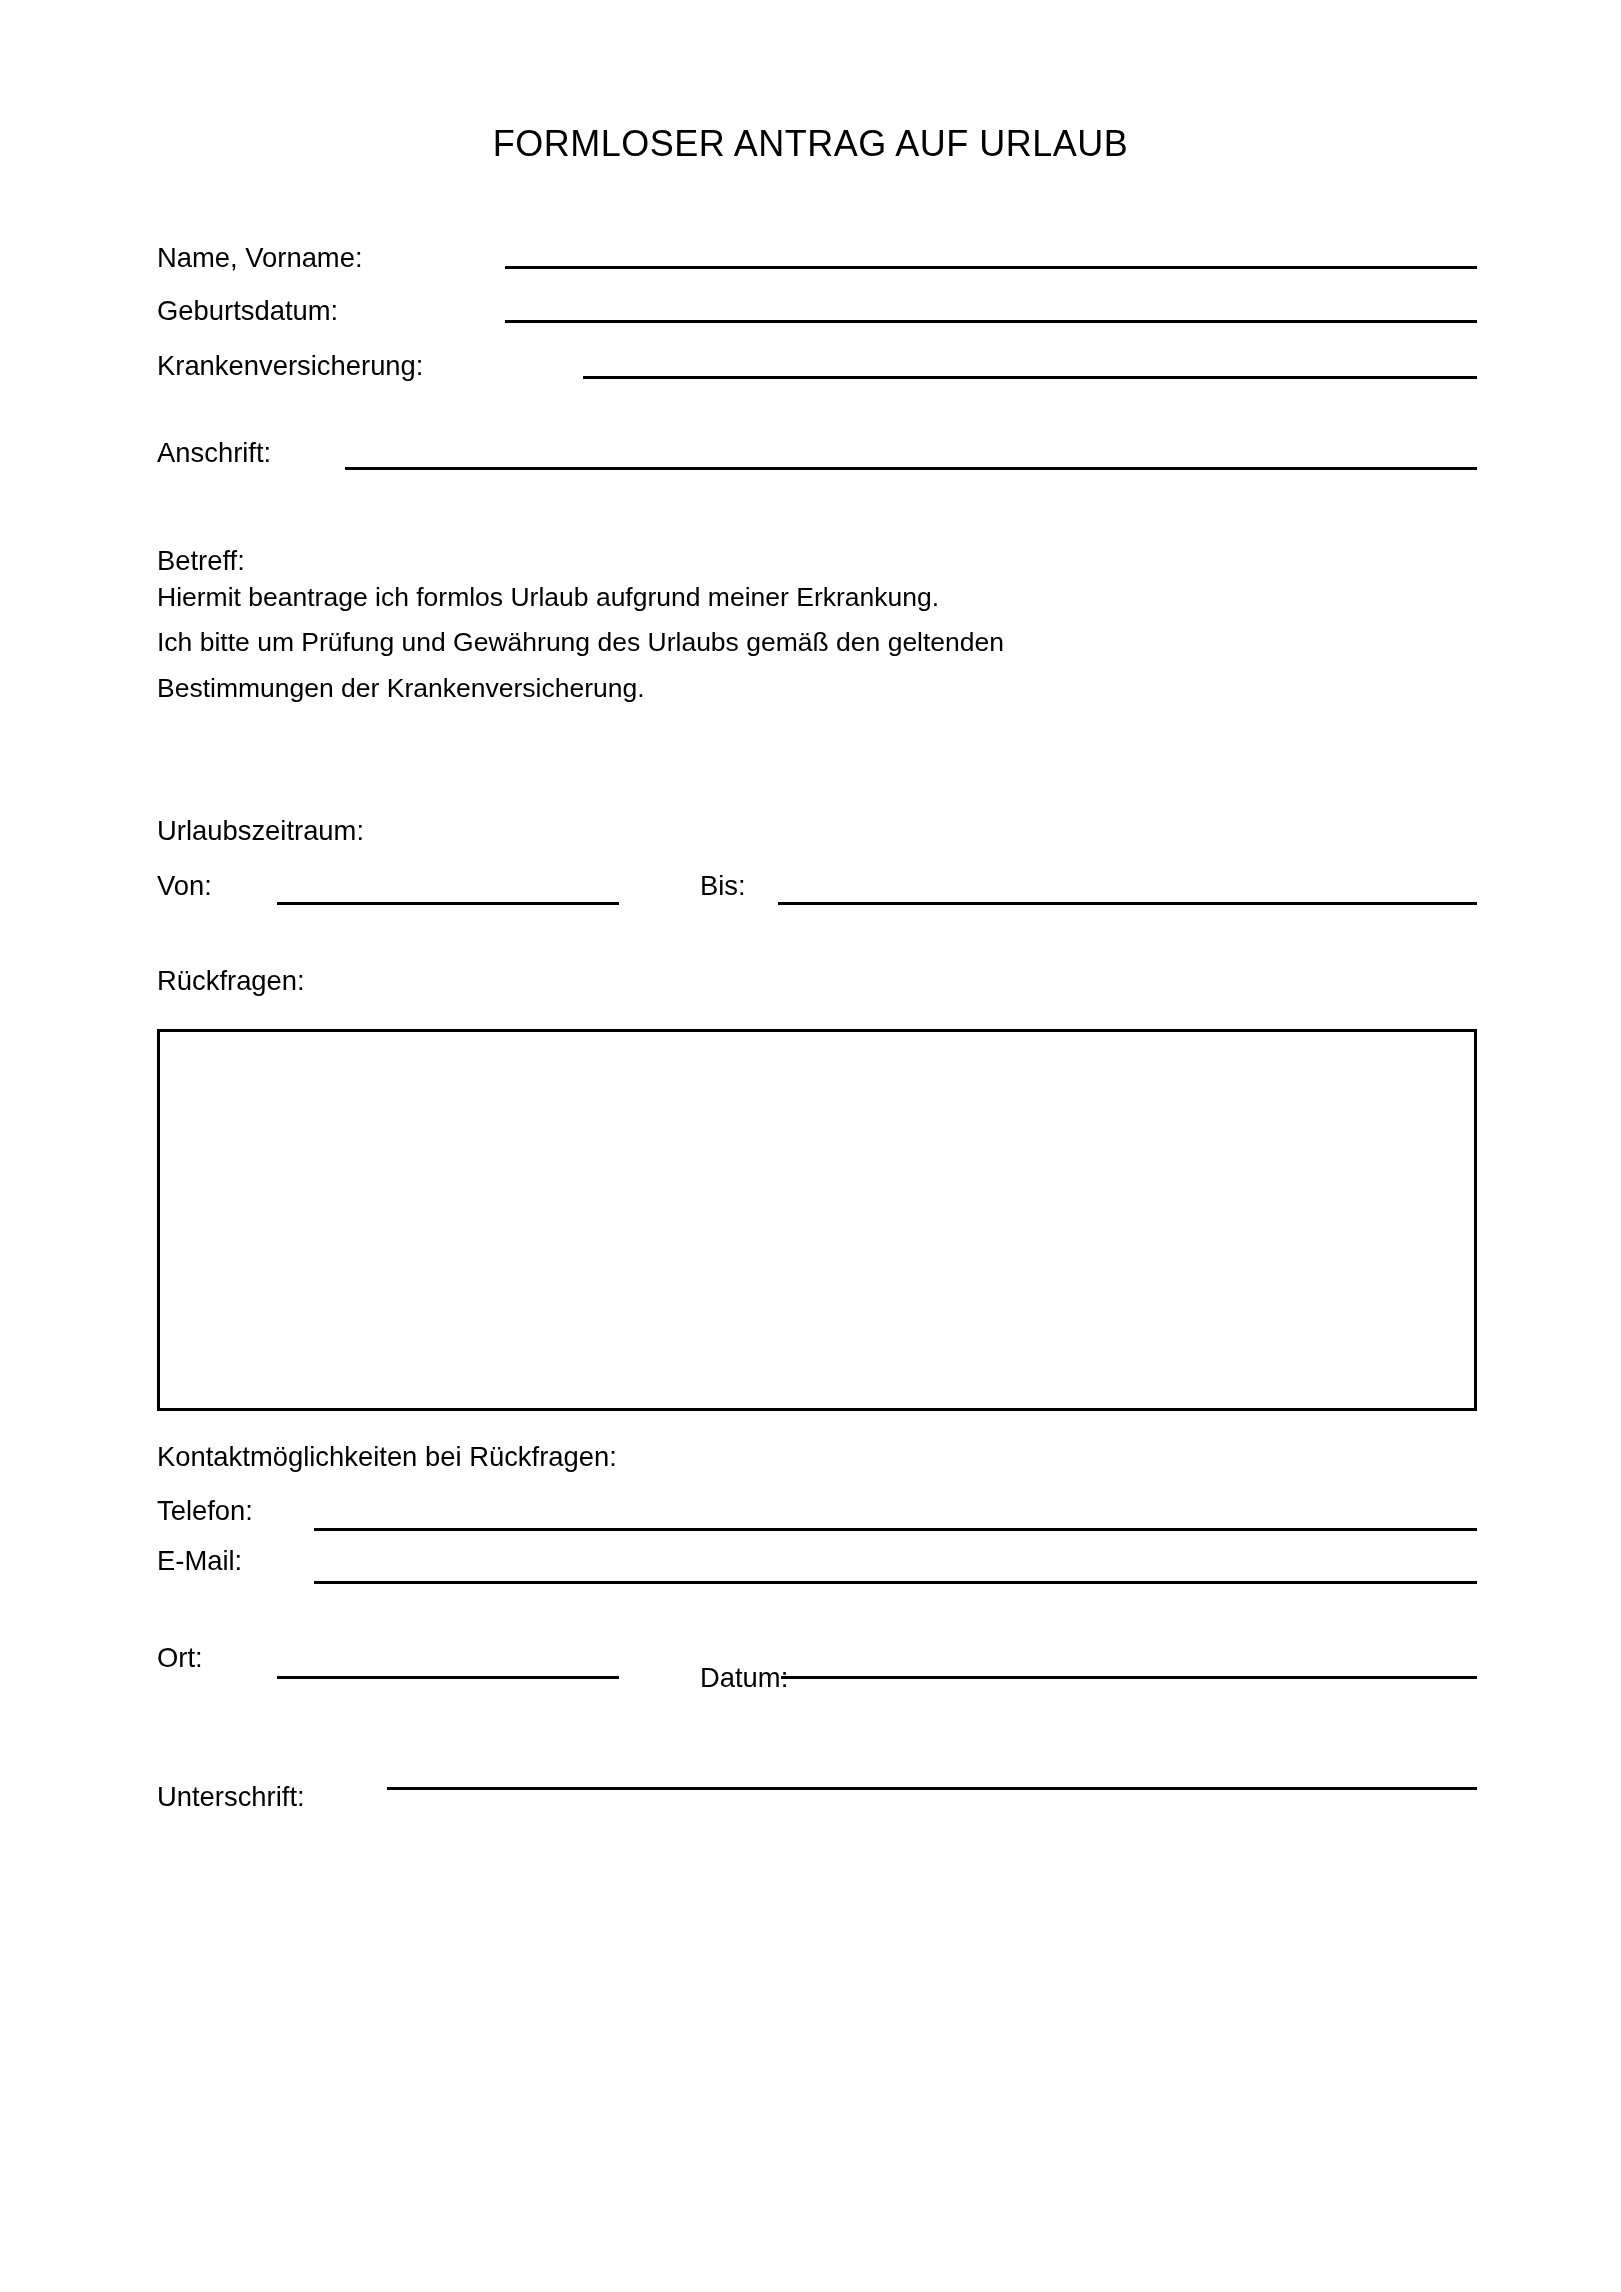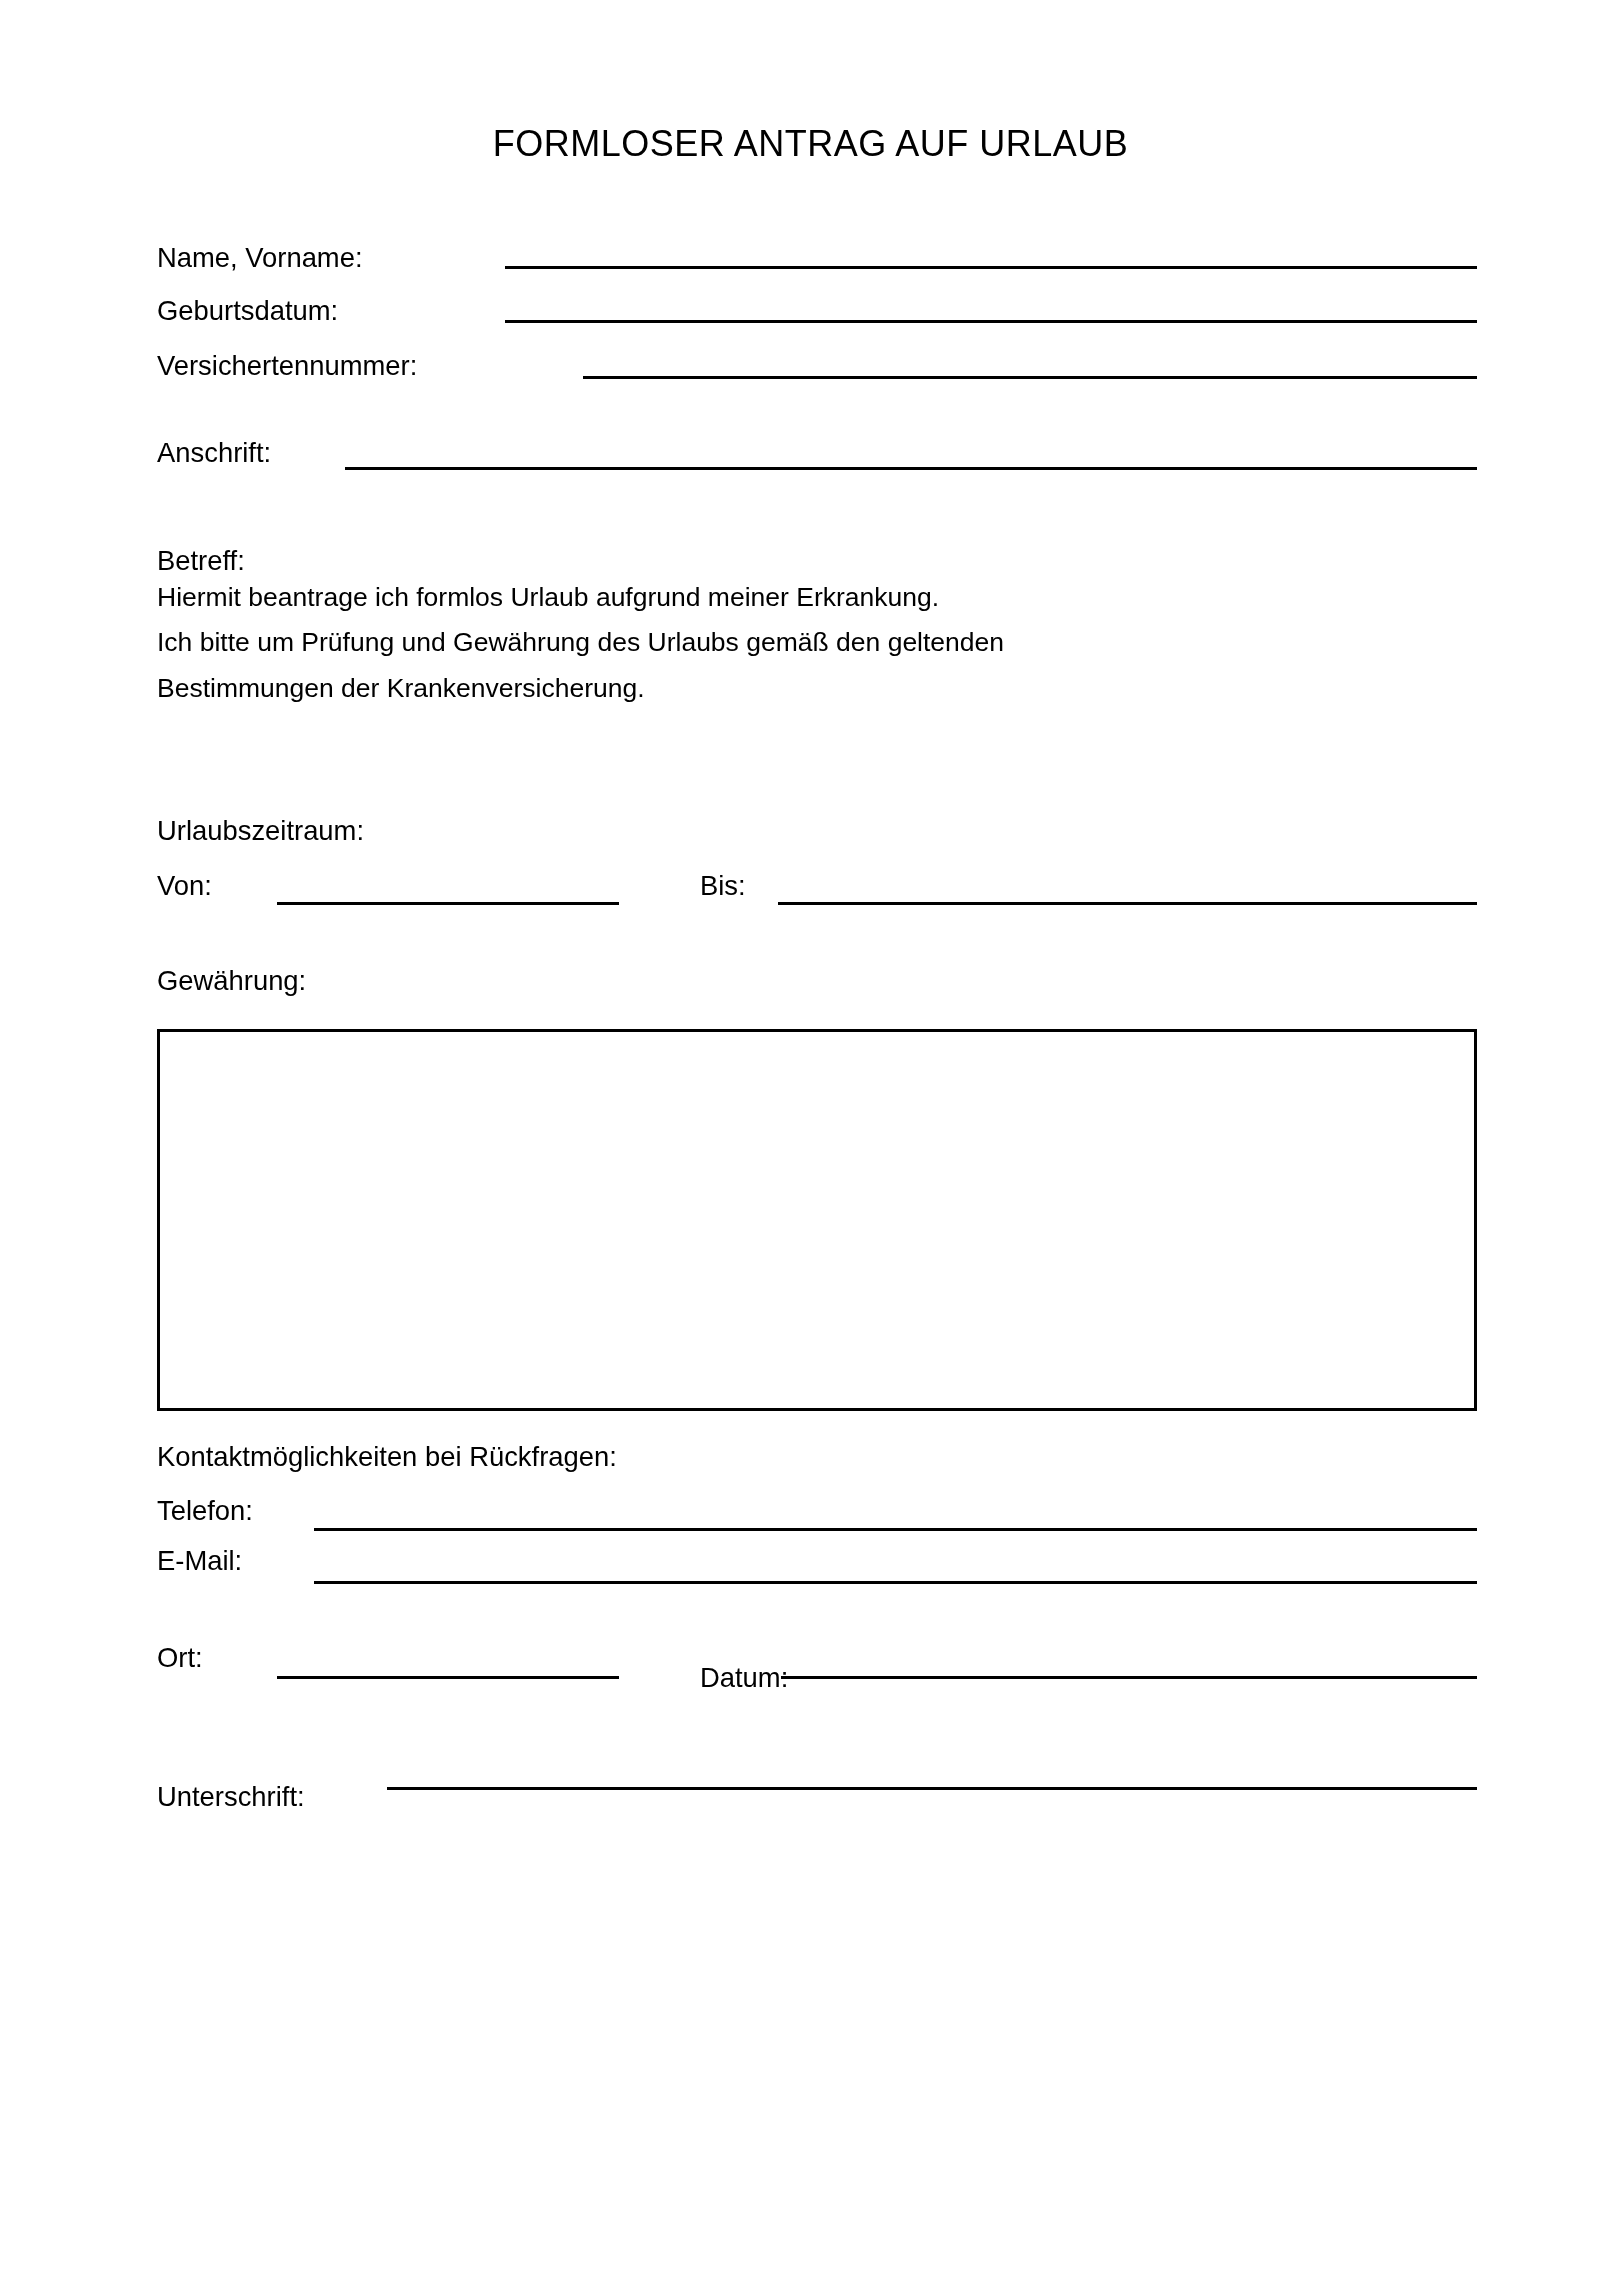--- a/index.html
+++ b/index.html
@@ -67,40 +67,40 @@
 <div class="page">
 
   <div class="doc-title">FORMLOSER ANTRAG AUF URLAUB</div>
 
   <div class="label" style="left:157px; top:242px;">Name, Vorname:</div>
   <div class="fill" style="left:505px; top:237px; width:972px;"></div>
 
   <div class="label" style="left:157px; top:295px;">Geburtsdatum:</div>
   <div class="fill" style="left:505px; top:291px; width:972px;"></div>
 
-  <div class="label" style="left:157px; top:350px;">Versichertennummer:</div>
+  <div class="label" style="left:157px; top:350px;">Krankenversicherung:</div>
   <div class="fill" style="left:583px; top:347px; width:894px;"></div>
 
   <div class="label" style="left:157px; top:437px;">Anschrift:</div>
   <div class="fill" style="left:345px; top:438px; width:1132px;"></div>
 
   <div class="label" style="left:157px; top:529px;margin-top:16px;">Betreff:</div>
   <div class="para" style="left:157px; top:582px;">Hiermit beantrage ich formlos Urlaub aufgrund meiner Erkrankung.</div>
   <div class="para" style="left:157px; top:627px;">Ich bitte um Prüfung und Gewährung des Urlaubs gemäß den geltenden</div>
   <div class="para" style="left:157px; top:673px;">Bestimmungen der Krankenversicherung.</div>
 
   <div class="label" style="left:157px; top:815px;">Urlaubszeitraum:</div>
 
   <div class="label" style="left:157px; top:870px;">Von:</div>
   <div class="fill" style="left:277px; top:873px; width:342px;"></div>
 
   <div class="label" style="left:700px; top:870px;">Bis:</div>
   <div class="fill" style="left:778px; top:873px; width:699px;"></div>
 
-  <div class="label" style="left:157px; top:965px;">Gewährung:</div>
+  <div class="label" style="left:157px; top:965px;">Rückfragen:</div>
   <div class="reason-box"></div>
 
   <div class="label" style="left:157px; top:1441px;">Kontaktmöglichkeiten bei Rückfragen:</div>
 
   <div class="label" style="left:157px; top:1495px;">Telefon:</div>
   <div class="fill" style="left:314px; top:1499px; width:1163px;"></div>
 
   <div class="label" style="left:157px; top:1545px;">E-Mail:</div>
   <div class="fill" style="left:314px; top:1552px; width:1163px;"></div>
 

